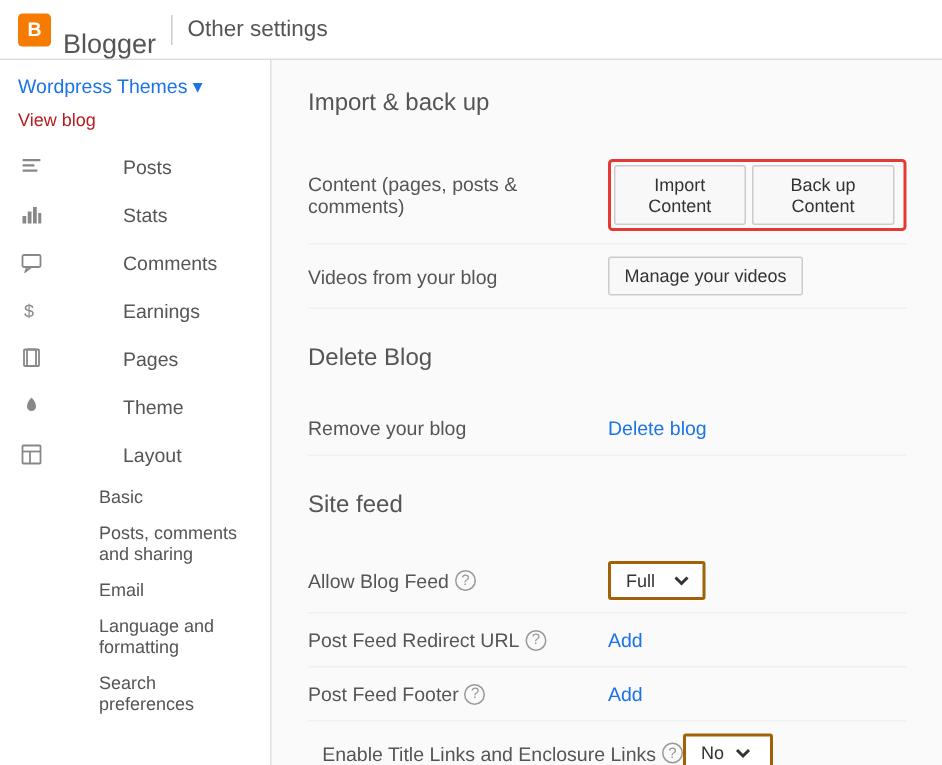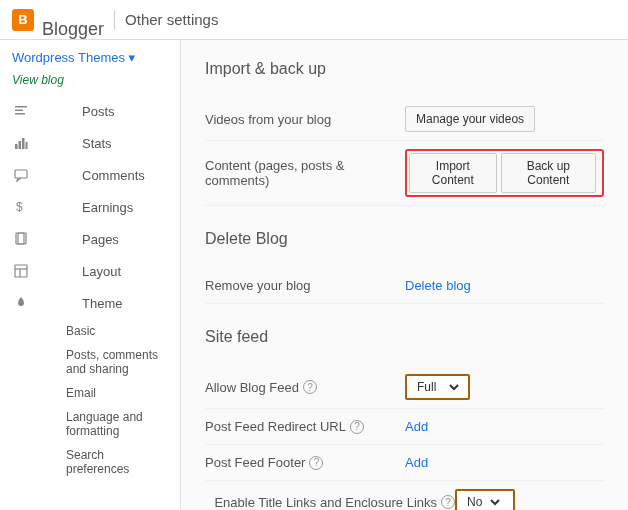--- a/index.html
+++ b/index.html
@@ -45,24 +45,23 @@
       overflow-y: auto;
       flex-shrink: 0;
       padding-top: 6px;
     }
     .blog-name {
       font-size: 13px; color: #1a73e8; cursor: pointer;
       padding: 4px 12px 6px 12px;
       display: block;
     }
     .view-blog {
-      font-size: 12px; color: #15803d; cursor: pointer;
+      font-size: 12px; color: #b91c1c; cursor: pointer;
       padding: 2px 12px 8px 12px;
       display: block;
-      font-style: italic;
     }
 
     .nav-item {
       display: flex; align-items: center;
       padding: 7px 12px;
       cursor: pointer;
       font-size: 13px; color: #555; gap: 44px;
     }
     .nav-item.active { color: #e64a19; }
     .nav-icon {
@@ -206,72 +205,72 @@
         <svg width="14" height="14" viewBox="0 0 14 14" fill="none" stroke="#888" stroke-width="1.2">
             <rect x="2" y="1" width="8" height="11" rx="0.5"></rect>
             <rect x="4" y="1" width="8" height="11" rx="0.5" fill="none"></rect>
           </svg>
       </span>
       <span>Pages</span>
     </div>
 
     <div class="nav-item">
       <span class="nav-icon">
+        <svg width="14" height="14" viewBox="0 0 14 14" fill="#888">
+            <path d="M7 1 Q10 4 10 7 A3 3 0 0 1 4 7 Q4 4 7 1Z"></path>
+          </svg>
+      </span>
+      <span>Theme</span>
+    </div>
+
+    <div class="nav-item">
+      <span class="nav-icon">
         <svg width="14" height="14" viewBox="0 0 14 14" fill="none" stroke="#888" stroke-width="1.2">
             <rect x="1" y="1" width="12" height="12" rx="0.5"></rect>
             <line x1="1" y1="5" x2="13" y2="5"></line>
             <line x1="6" y1="5" x2="6" y2="13"></line>
           </svg>
       </span>
       <span>Layout</span>
-    </div>
-
-    <div class="nav-item">
-      <span class="nav-icon">
-        <svg width="14" height="14" viewBox="0 0 14 14" fill="#888">
-            <path d="M7 1 Q10 4 10 7 A3 3 0 0 1 4 7 Q4 4 7 1Z"></path>
-          </svg>
-      </span>
-      <span>Theme</span>
     </div>
 
 
     <div class="sub-nav-item">Basic</div>
     <div class="sub-nav-item">Posts, comments and sharing</div>
     <div class="sub-nav-item">Email</div>
     <div class="sub-nav-item">Language and formatting</div>
     <div class="sub-nav-item">Search preferences</div>
 
   </div>
 
   <div class="main">
 
     <div style="position: relative;">
 
       <div class="section">
         <div class="section-title">Import &amp; back up</div>
 
         <div class="setting-row">
           <div class="setting-label">
-            <span>Videos from your blog</span>
-          </div>
-          <div class="setting-control">
-            <button class="btn">Manage your videos</button>
-          </div>
-        </div>
-
-        <div class="setting-row">
-          <div class="setting-label">
             <span>Content (pages, posts &amp; comments)</span>
           </div>
           <div class="setting-control">
             <div class="btn-group-highlight">
               <button class="btn">Import Content</button>
               <button class="btn">Back up Content</button>
             </div>
+          </div>
+        </div>
+
+        <div class="setting-row">
+          <div class="setting-label">
+            <span>Videos from your blog</span>
+          </div>
+          <div class="setting-control">
+            <button class="btn">Manage your videos</button>
           </div>
         </div>
       </div>
 
       <div class="section">
         <div class="section-title">Delete Blog</div>
         <div class="setting-row">
           <div class="setting-label">
             <span>Remove your blog</span>
           </div>

